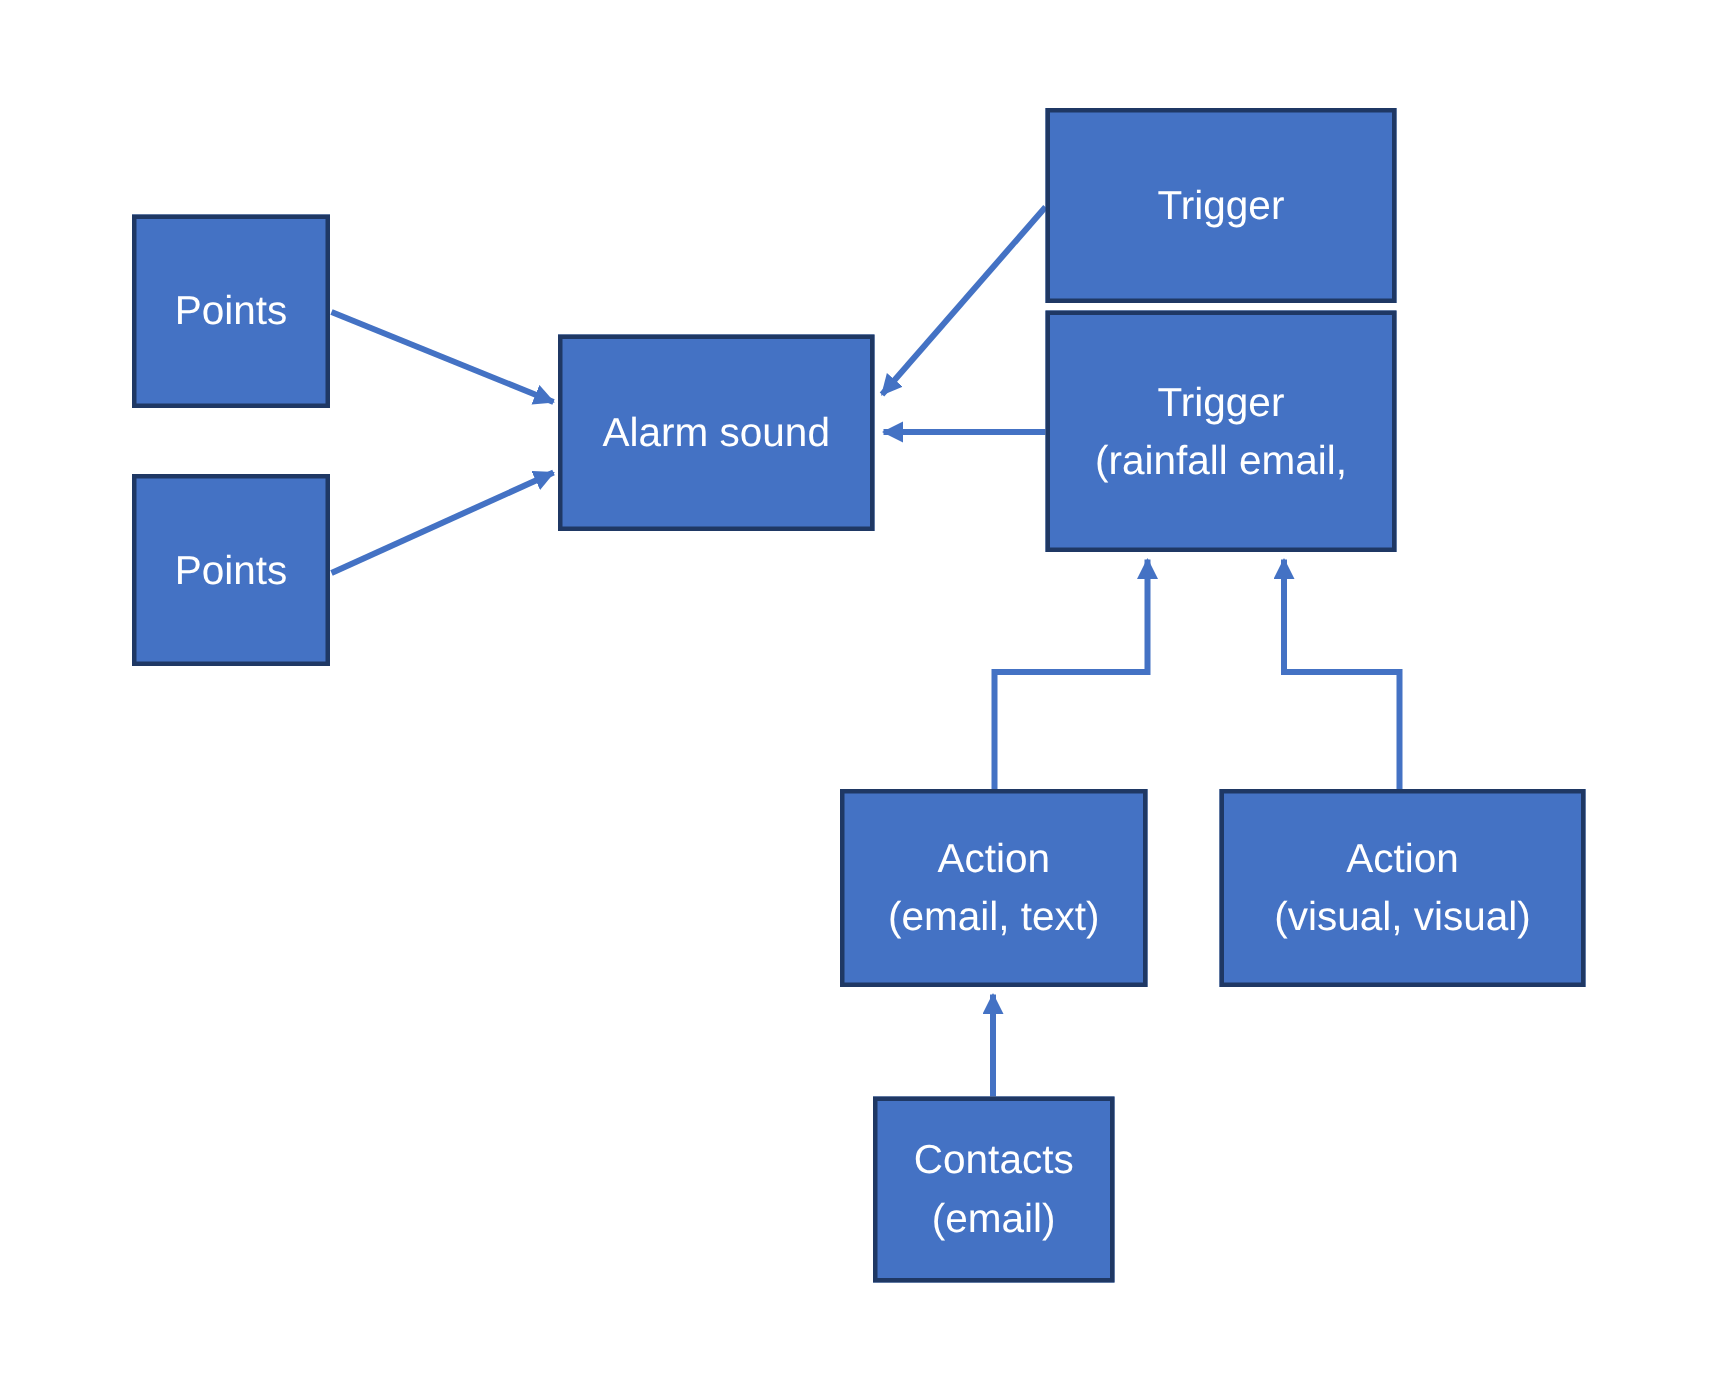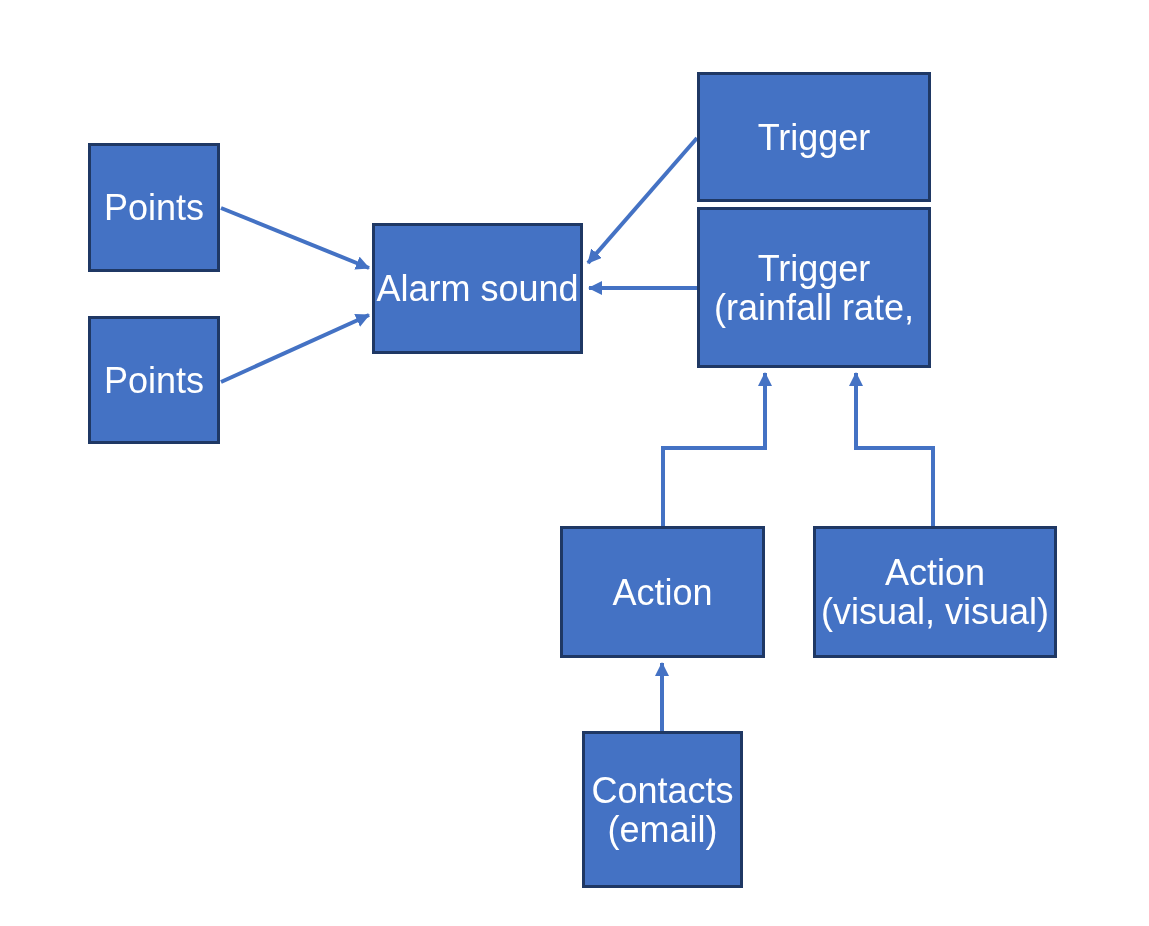--- a/index.html
+++ b/index.html
@@ -39,21 +39,21 @@
     position: absolute;
     box-sizing: border-box;
     background: var(--node-fill);
     border: 3px solid var(--node-border);
     color: var(--text);
     display: flex;
     flex-direction: column;
     align-items: center;
     justify-content: center;
     text-align: center;
-    font-size: 36px;
+    font-size: 27px;
     line-height: 39px;
   }
   .node-line {
     display: block;
     white-space: nowrap;
   }
 </style>
 </head>
 <body>
 
@@ -79,26 +79,27 @@
       <span class="node-line">Points</span>
     </div>
     <div class="node" style="left: 372px; top: 223px; width: 211px; height: 131px;">
       <span class="node-line">Alarm sound</span>
     </div>
     <div class="node" style="left: 697px; top: 72px; width: 234px; height: 130px;">
       <span class="node-line">Trigger</span>
     </div>
     <div class="node" style="left: 697px; top: 207px; width: 234px; height: 161px;">
       <span class="node-line">Trigger</span>
-      <span class="node-line">(rainfall rate,</span>
+      <span class="node-line">(rainfall email,</span>
     </div>
     <div class="node" style="left: 560px; top: 526px; width: 205px; height: 132px;">
       <span class="node-line">Action</span>
+      <span class="node-line">(email, text)</span>
     </div>
     <div class="node" style="left: 813px; top: 526px; width: 244px; height: 132px;">
       <span class="node-line">Action</span>
       <span class="node-line">(visual, visual)</span>
     </div>
-    <div class="node" style="left: 582px; top: 731px; width: 161px; height: 157px;">
+    <div class="node" style="left: 582px; top: 731px; width: 161px; height: 124px;">
       <span class="node-line">Contacts</span>
       <span class="node-line">(email)</span>
     </div>
   </div>
 
 </body></html>

